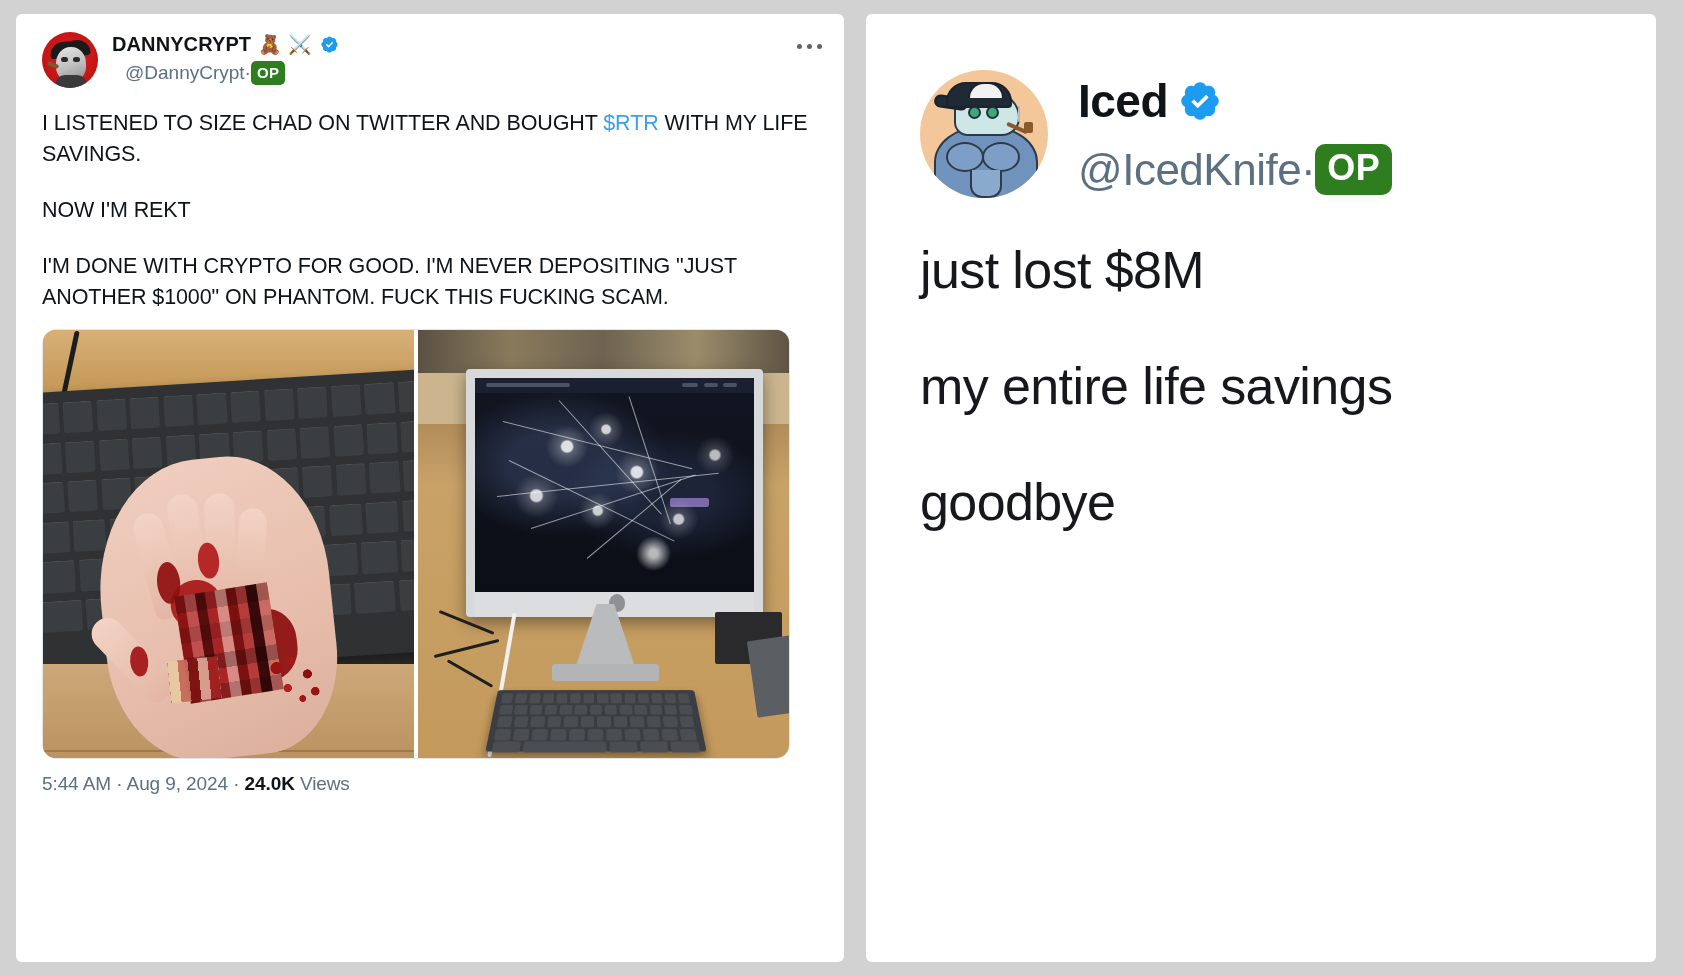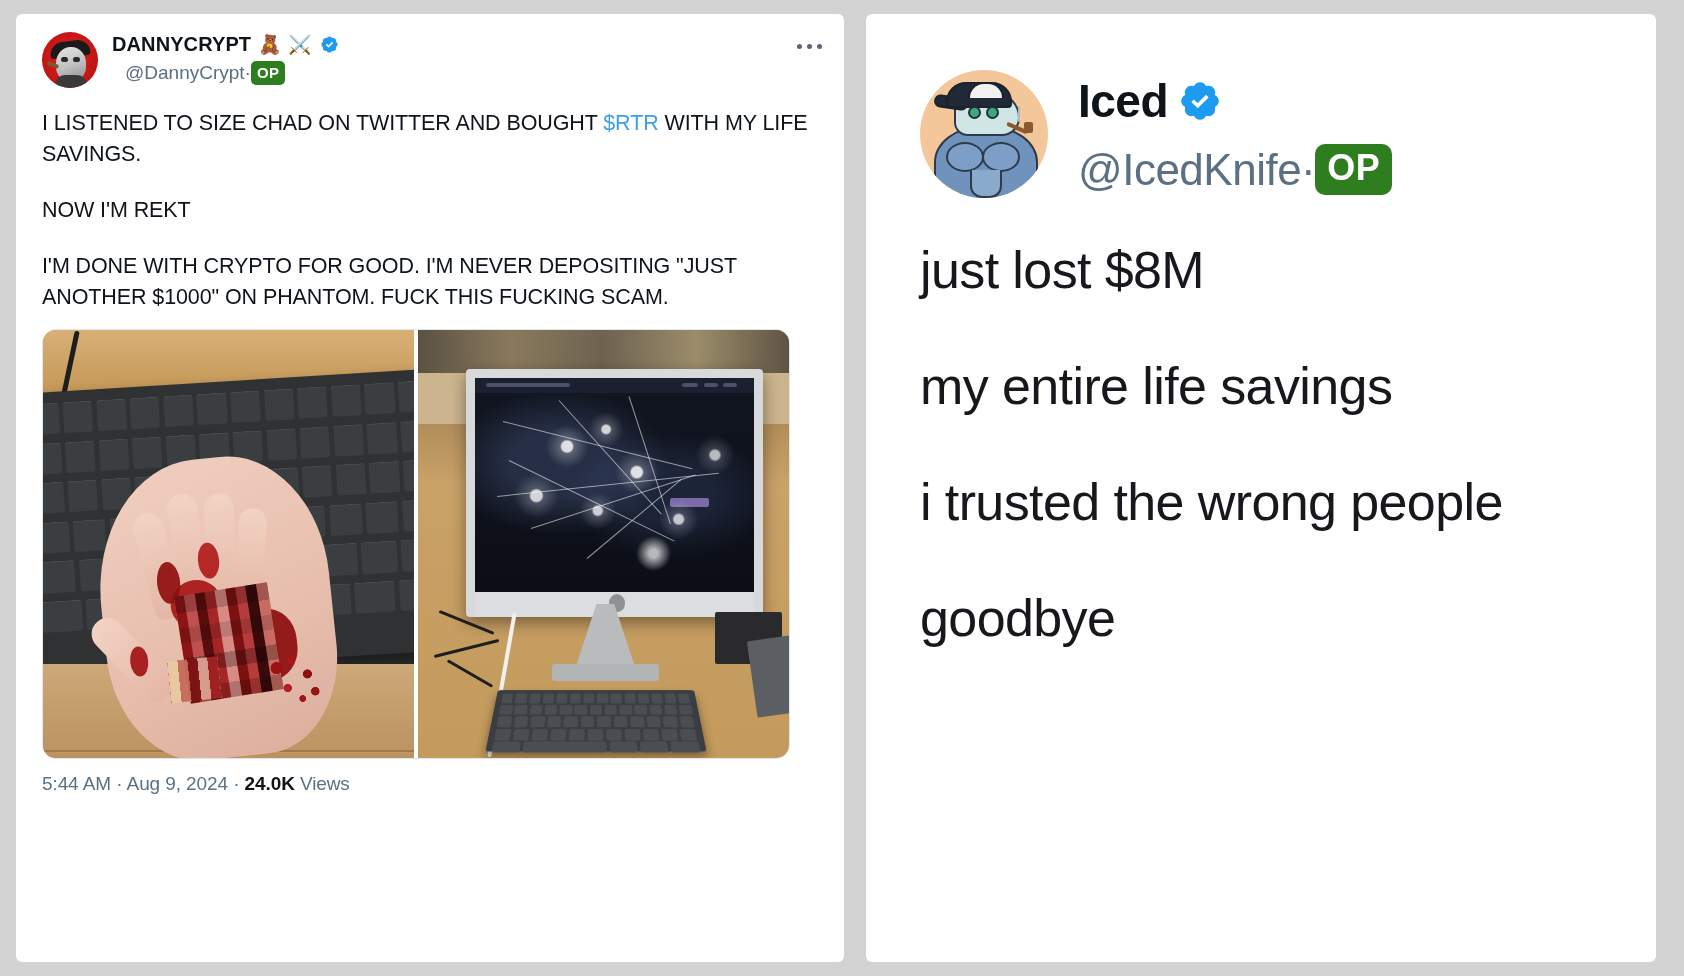--- a/index.html
+++ b/index.html
@@ -567,19 +567,18 @@
         <div class="r-handleline">
           <span class="r-handle">@IcedKnife·</span>
           <span class="r-op">OP</span>
         </div>
       </div>
     </div>
 
     <div class="r-lines">
       <div class="r-line">just lost $8M</div>
       <div class="r-line">my entire life savings</div>
-      <div class="r-line">i trusted the wrong people</div>
       <div class="r-line">goodbye</div>
     </div>
 
   </div>
 
 </div>
 
 </body></html>

